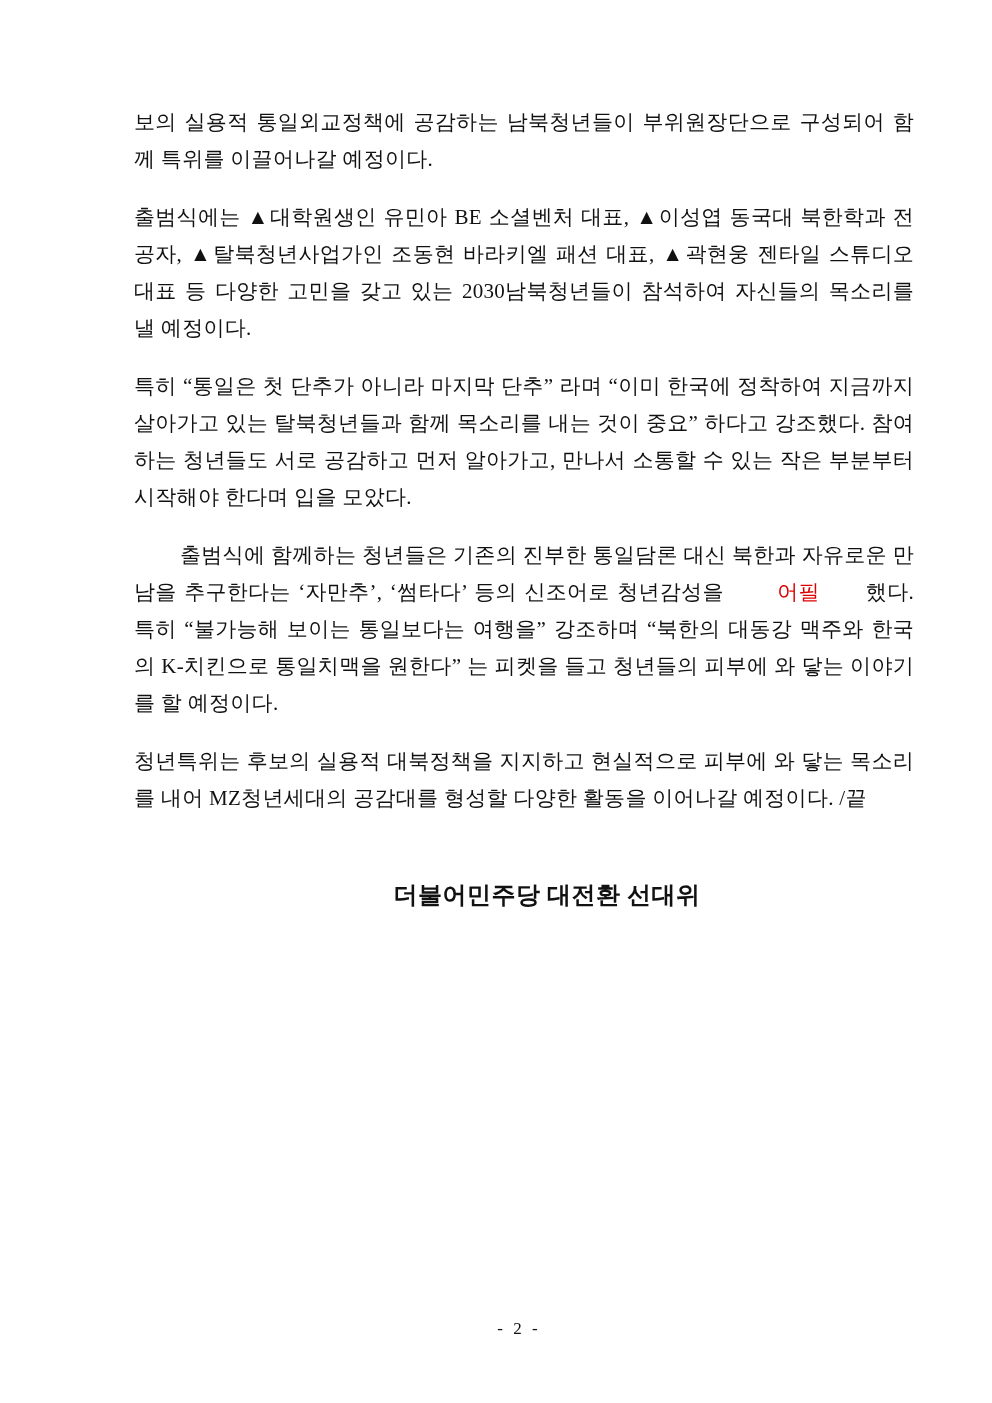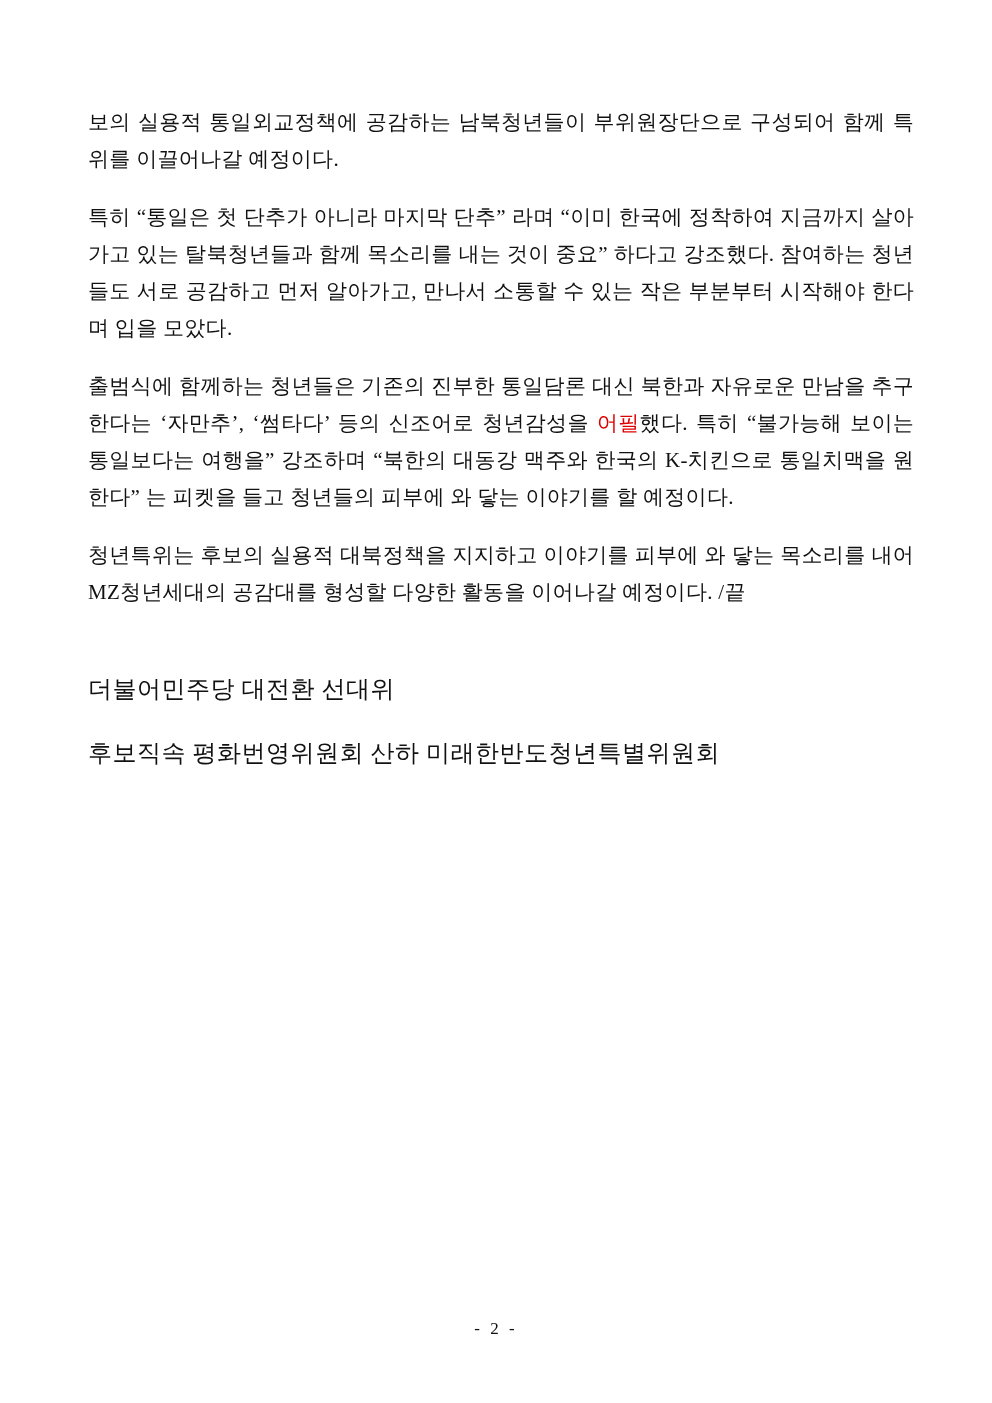--- a/index.html
+++ b/index.html
@@ -1,20 +1,20 @@
 <!DOCTYPE html>
 <html lang="ko" style="--bg: #ffffff; --text: #111111; --red: #dd0000;"><head>
 <meta charset="utf-8">
 <style>
   :root {
     --bg: #ffffff;
     --text: #111111;
     --red: #dd0000;
   }
-  * { box-sizing: border-box; }
+  * { box-sizing: border-box; margin-left: 46px; }
   html, body {
     margin: 0;
     padding: 0;
     background: #e8e8e8;
   }
   .page {
     position: relative;
     width: 992px;
     height: 1403px;
     margin: 0 auto;
@@ -37,21 +37,22 @@
     text-align: justify;
     text-justify: inter-character;
     word-break: break-all;
     color: var(--text);
   }
   .red-text {
     color: var(--red);
   }
   .sig-block {
     margin-top: 58px;
-    font-weight: 400;
+    text-align: center;
+    font-weight: 700;
   }
   .sig-line {
     margin: 0 0 24px 0;
     font-size: 24px;
     line-height: 40px;
     letter-spacing: 0.5px;
     color: var(--text);
   }
   .page-number {
     position: absolute;
@@ -66,29 +67,29 @@
   }
 </style>
 </head>
 <body>
 
 <div class="page">
   <main class="body-text">
 
     <p class="para">보의 실용적 통일외교정책에 공감하는 남북청년들이 부위원장단으로 구성되어 함께 특위를 이끌어나갈 예정이다.</p>
 
+    <p class="para">출범식에는 ▲대학원생인 유민아 BE 소셜벤처 대표, ▲이성엽 동국대 북한학과 전공자, ▲탈북청년사업가인 조동현 바라키엘 패션 대표, ▲곽현웅 젠타일 스튜디오 대표 등 다양한 고민을 갖고 있는 2030남북청년들이 참석하여 자신들의 목소리를 낼 예정이다.</p>
 
 
     <p class="para">특히 “통일은 첫 단추가 아니라 마지막 단추” 라며 “이미 한국에 정착하여 지금까지 살아가고 있는 탈북청년들과 함께 목소리를 내는 것이 중요” 하다고 강조했다. 참여하는 청년들도 서로 공감하고 먼저 알아가고, 만나서 소통할 수 있는 작은 부분부터 시작해야 한다며 입을 모았다.</p>
 
     <p class="para"><span>출범식에 함께하는 청년들은 기존의 진부한 통일담론 대신 북한과 자유로운 만남을 추구한다는 ‘자만추’, ‘썸타다’ 등의 신조어로 청년감성을 </span><span class="red-text">어필</span><span>했다. 특히 “불가능해 보이는 통일보다는 여행을” 강조하며 “북한의 대동강 맥주와 한국의 K-치킨으로 통일치맥을 원한다” 는 피켓을 들고 청년들의 피부에 와 닿는 이야기를 할 예정이다.</span></p>
 
-    <p class="para">청년특위는 후보의 실용적 대북정책을 지지하고 이야기를 피부에 와 닿는 목소리를 내어 MZ청년세대의 공감대를 형성할 다양한 활동을 이어나갈 예정이다. /끝</p>
+    <p class="para">청년특위는 후보의 실용적 대북정책을 지지하고 현실적으로 피부에 와 닿는 목소리를 내어 MZ청년세대의 공감대를 형성할 다양한 활동을 이어나갈 예정이다. /끝</p>
 
     <div class="sig-block">
       <p class="sig-line">더불어민주당 대전환 선대위</p>
-      <p class="sig-line">후보직속 평화번영위원회 산하 미래한반도청년특별위원회</p>
     </div>
 
   </main>
 
   <div class="page-number">- 2 -</div>
 </div>
 
 </body></html>

